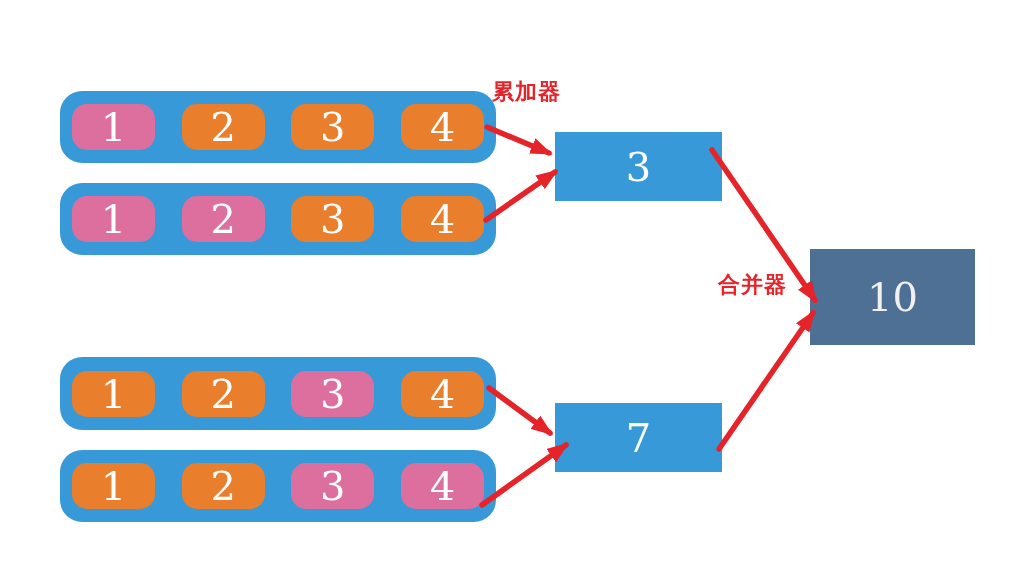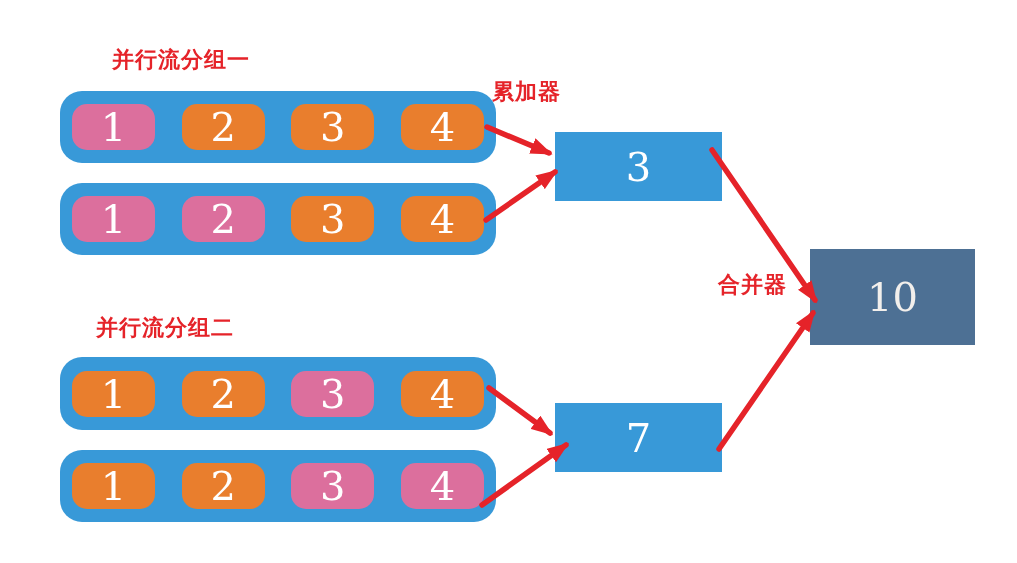--- a/index.html
+++ b/index.html
@@ -41,23 +41,21 @@
   }
   .arrows { position:absolute; left:0; top:0; width:1017px; height:563px; z-index:5; pointer-events:none; }
   .arrows line { stroke:var(--red); stroke-width:5.5; stroke-linecap:round; }
   .arrows marker path { fill:var(--red); }
 </style>
 </head>
 <body>
 
 <div class="canvas">
 
-  <div class="lbl" style="left:112px; top:45px;">并行流分组一</div>
   <div class="lbl" style="left:492px; top:49px;margin-top:28px;">累加器</div>
-  <div class="lbl" style="left:96px; top:313px;">并行流分组二</div>
   <div class="lbl" style="left:718px; top:270px;">合并器</div>
 
   <div class="stream-row" style="top:91px;">
     <div class="chip" data-variant="pink">1</div>
     <div class="chip" data-variant="orange">2</div>
     <div class="chip" data-variant="orange">3</div>
     <div class="chip" data-variant="orange">4</div>
   </div>
 
   <div class="stream-row" style="top:183px;">

